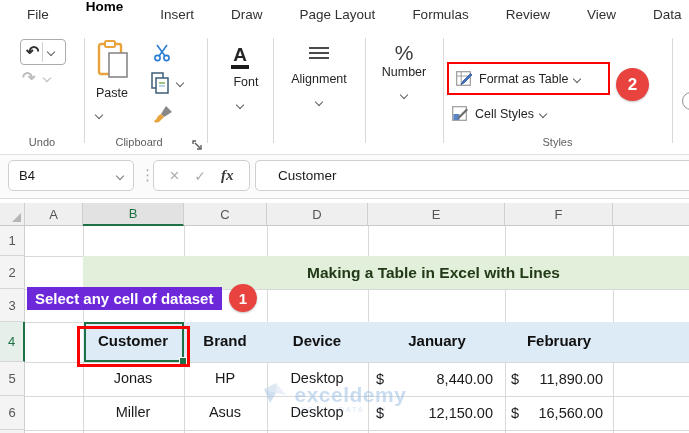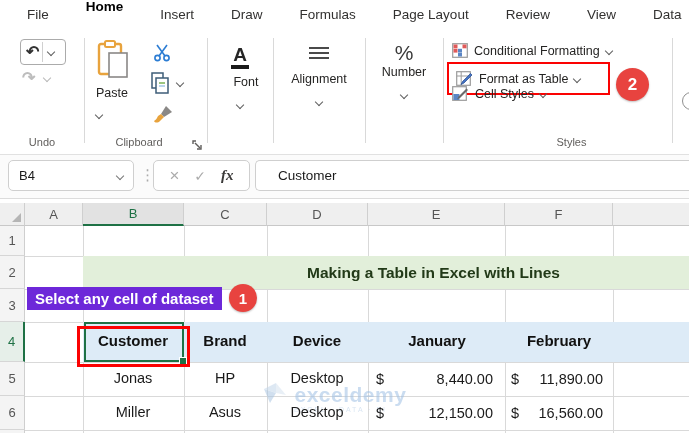--- a/index.html
+++ b/index.html
@@ -41,22 +41,22 @@
 </head>
 <body>
 
 <div id="app">
 
   <div id="menubar">
     <span class="menu-item">File</span>
     <span class="menu-item active">Home</span>
     <span class="menu-item">Insert</span>
     <span class="menu-item">Draw</span>
+    <span class="menu-item">Page Layout</span>
     <span class="menu-item">Formulas</span>
-    <span class="menu-item">Page Layout</span>
     <span class="menu-item">Review</span>
     <span class="menu-item">View</span>
     <span class="menu-item">Data</span>
   </div>
 
   <div id="ribbon">
     <div class="gdiv" style="left:84px"></div>
     <div class="gdiv" style="left:207px"></div>
     <div class="gdiv" style="left:273px"></div>
     <div class="gdiv" style="left:365px"></div>
@@ -132,56 +132,44 @@
       <div style="font-size:12.5px;margin-top:6px;">Alignment</div>
       <div style="margin-top:6px;"><span class="chev"></span></div>
     </div>
 
     <div class="abs" style="left:365px;top:11px;width:78px;text-align:center;">
       <div style="font-size:21px;color:#3a3a3a;">%</div>
       <div style="font-size:12.5px;margin-top:0;">Number</div>
       <div style="margin-top:6px;"><span class="chev"></span></div>
     </div>
 
-    <div class="rowbtn" style="left:452px;top:13px;">
-      <svg width="16" height="15" viewBox="0 0 16 15">
-        <rect x="0.7" y="0.7" width="14.6" height="13.6" fill="#fff" stroke="#9b9b9b" stroke-width="1.2"></rect>
-        <rect x="1.5" y="1.5" width="4" height="3.8" fill="#e05a5a"></rect>
-        <rect x="1.5" y="5.8" width="4" height="3.8" fill="#e05a5a"></rect>
-        <rect x="10.5" y="1.5" width="4" height="3.8" fill="#e05a5a"></rect>
-        <rect x="6" y="5.8" width="4" height="3.8" fill="#5b86c5"></rect>
-        <rect x="6" y="10" width="4" height="3.5" fill="#5b86c5"></rect>
-      </svg>
-      <span>Conditional Formatting</span>
-      <span class="chev"></span>
-    </div>
 
     <div class="redbox" style="left:447px;top:32px;width:163px;height:33px;border-width:2.5px;"></div>
     <div class="rowbtn" style="left:456px;top:41px;">
       <svg width="17" height="16" viewBox="0 0 17 16">
         <rect x="0.7" y="0.7" width="13.6" height="13.6" fill="#fff" stroke="#9b9b9b" stroke-width="1.2"></rect>
         <line x1="0.7" y1="5" x2="14.3" y2="5" stroke="#9b9b9b" stroke-width="1"></line>
         <line x1="5.2" y1="0.7" x2="5.2" y2="14.3" stroke="#9b9b9b" stroke-width="1"></line>
         <path d="M16 4 L8 12 L5 13.5 L6.5 10.5 L14.5 2.5 Z" fill="#4472c4" stroke="#2f5496" stroke-width="0.8"></path>
       </svg>
       <span>Format as Table</span>
       <span class="chev"></span>
     </div>
     <div class="badge" style="left:616px;top:38px;width:33px;height:33px;font-size:17px;">2</div>
 
-    <div class="rowbtn" style="left:452px;top:56px;">
+    <div class="rowbtn" style="left:452px;top:76px;">
       <svg width="17" height="16" viewBox="0 0 17 16">
         <rect x="0.7" y="0.7" width="13.6" height="13.6" fill="#fff" stroke="#9b9b9b" stroke-width="1.2"></rect>
         <rect x="1.4" y="8" width="6" height="6" fill="#5b86c5"></rect>
         <path d="M16 4 L8 12 L5 13.5 L6.5 10.5 L14.5 2.5 Z" fill="#6a6a6a"></path>
       </svg>
       <span>Cell Styles</span>
       <span class="chev"></span>
     </div>
-    <div class="glabel" style="left:457px;width:229px;">Styles</div>
+    <div class="glabel" style="left:443px;width:229px;">Styles</div>
 
     <div class="abs" style="left:682px;top:62px;width:16px;height:16px;border:1.5px solid #8f8f8f;border-radius:50%;"></div>
   </div>
 
   <div id="fbar">
     <div class="fbox" style="left:8px;width:126px;justify-content:space-between;padding:0 10px;">
       <span style="font-size:13px;color:#1a1a1a;">B4</span>
       <span class="chev" style="border-color:#777;"></span>
     </div>
     <div class="abs" style="left:140px;top:11px;font-size:15px;color:#ababab;letter-spacing:-1px;">⋮</div>

